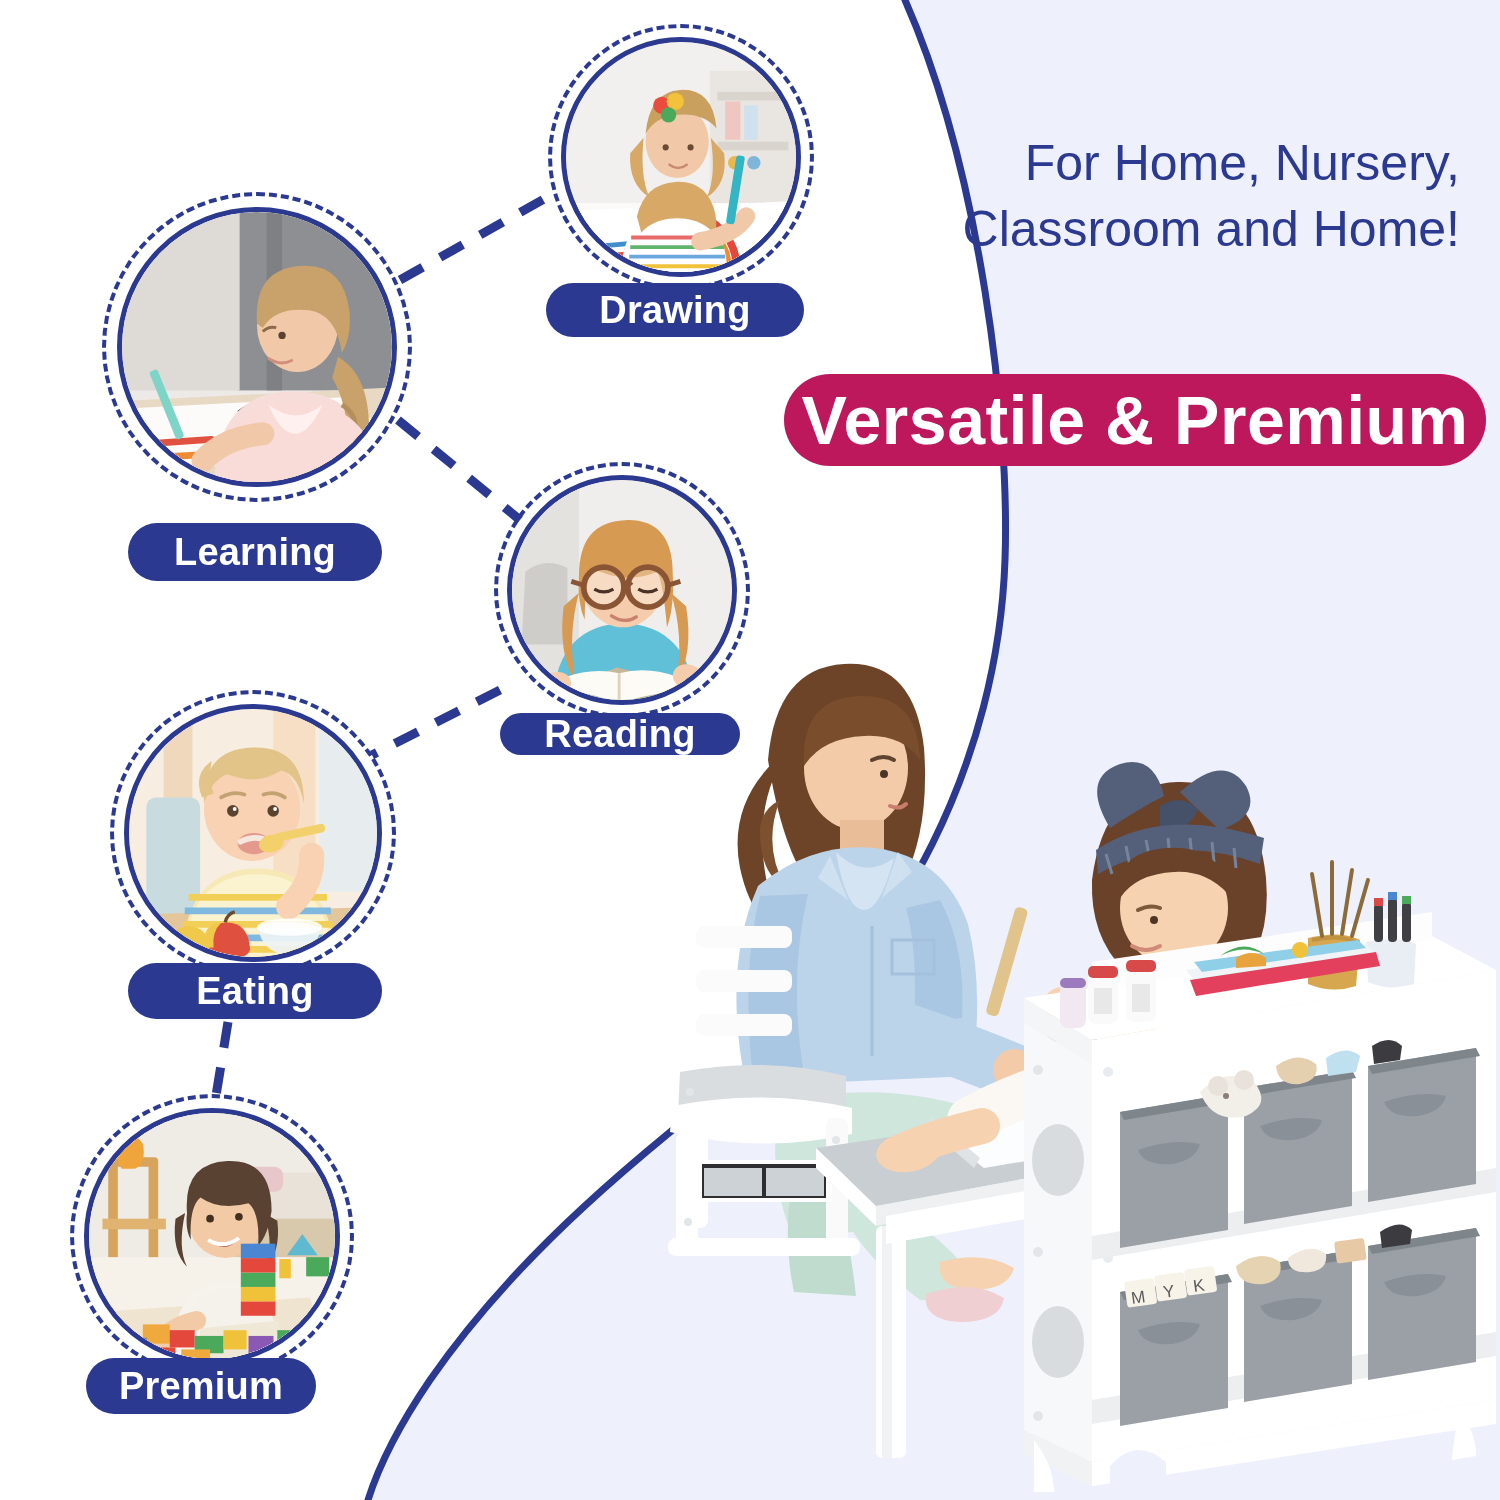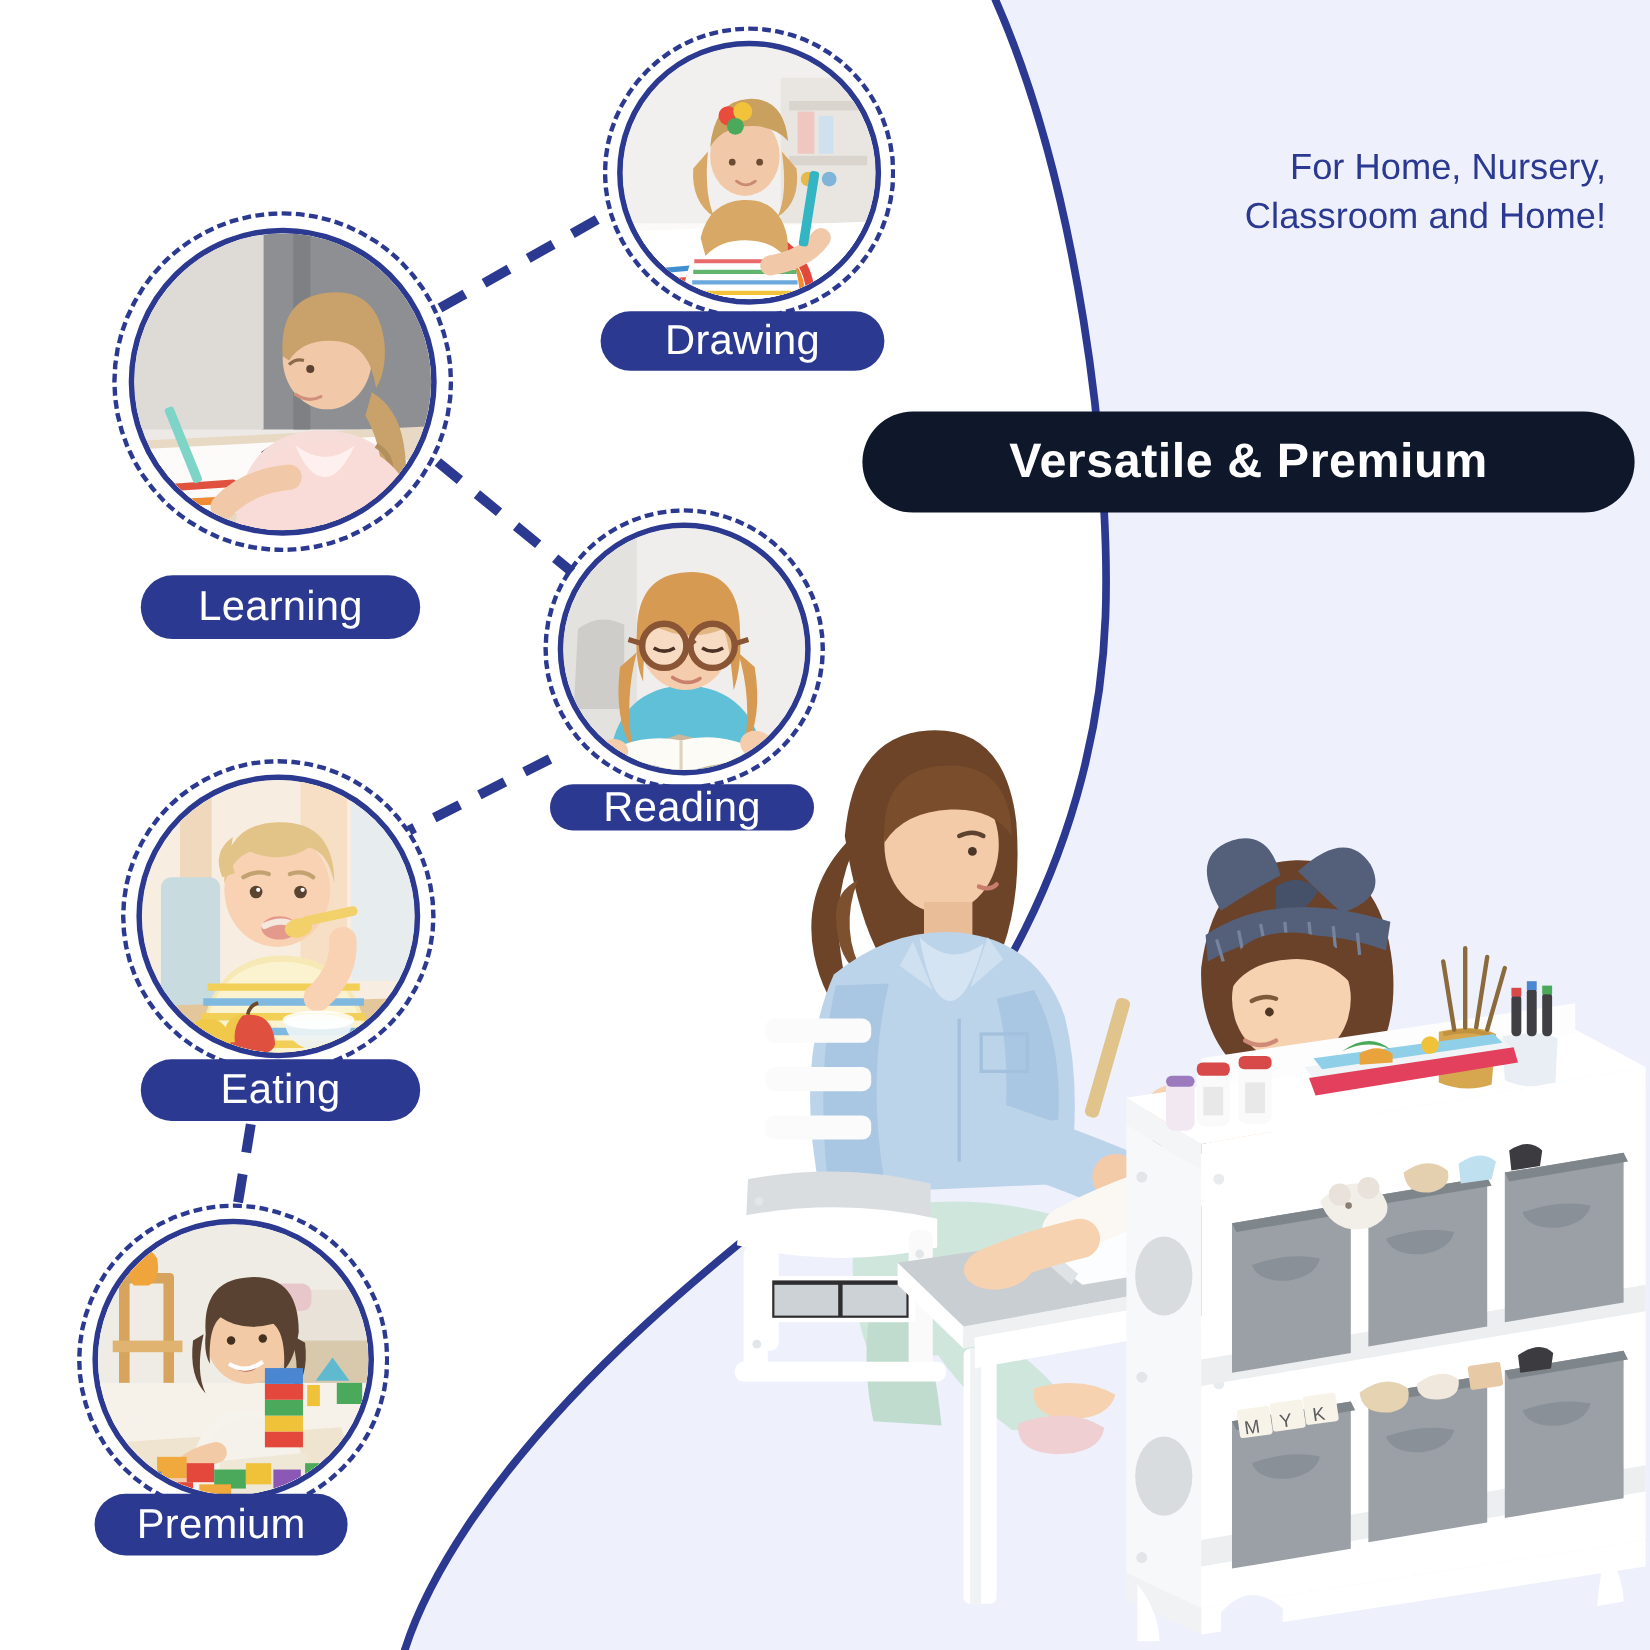--- a/index.html
+++ b/index.html
@@ -44,44 +44,45 @@
     position:absolute;
     background:#2b3990;
     color:#ffffff;
     border-radius:999px;
     display:flex;align-items:center;justify-content:center;
     font-size:38px;
     letter-spacing:.2px;
     white-space:nowrap;
     box-sizing:border-box;
     padding:0 26px;
+    font-weight:bold;
   }
 
   
   .headline{
     position:absolute;
     right:40px;top:130px;
     width:700px;
     text-align:right;
     color:#2b3990;
-    font-size:33px;
+    font-size:50px;
     line-height:1.32;
     font-weight:400;
   }
 
   
   .badge{
     position:absolute;
     left:784px;top:374px;
     width:702px;height:92px;
-    background:#0f172a;
+    background:#be185d;
     border-radius:999px;
     display:flex;align-items:center;justify-content:center;
     color:#ffffff;
-    font-size:44px;
+    font-size:68px;
     font-weight:bold;
     letter-spacing:.5px;
     box-sizing:border-box;
   }
 
   
   .hero{
     position:absolute;
     left:640px;top:640px;
     width:860px;height:860px;

